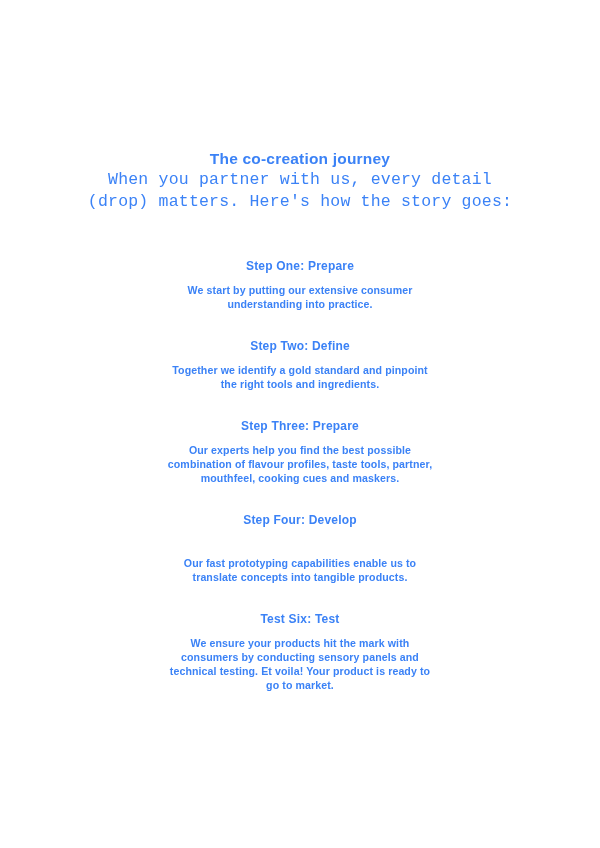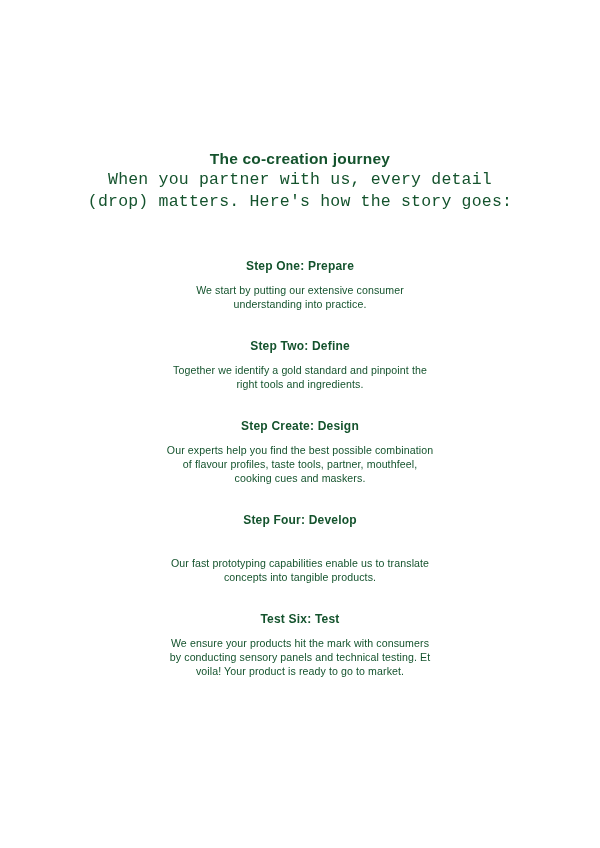--- a/index.html
+++ b/index.html
@@ -6,21 +6,21 @@
     margin: 0;
     padding: 0;
     background: #ffffff;
   }
   .page {
     position: relative;
     width: 600px;
     height: 848px;
     margin: 0 auto;
     background: #ffffff;
-    color: #14532d;
+    color: #3b82f6;
     font-family: "Liberation Sans", sans-serif;
     overflow: hidden;
   }
   .content {
     position: absolute;
     top: 148px;
     left: 0;
     width: 600px;
     text-align: center;
   }
@@ -45,21 +45,21 @@
   }
   .step-heading {
     font-size: 12px;
     font-weight: 700;
     line-height: 15px;
     margin-bottom: 9px;
     letter-spacing: 0.2px;
   }
   .step-body {
     font-size: 10.6px;
-    font-weight: 400;
+    font-weight: 700;
     line-height: 14px;
     max-width: 272px;
     margin: 0 auto;
     letter-spacing: 0.1px;
   }
 </style>
 </head>
 <body>
 
 <div class="page">
@@ -78,21 +78,21 @@
         <div class="step-heading">Step One: Prepare</div>
         <div class="step-body">We start by putting our extensive consumer understanding into practice.</div>
       </div>
 
       <div class="step">
         <div class="step-heading">Step Two: Define</div>
         <div class="step-body">Together we identify a gold standard and pinpoint the right tools and ingredients.</div>
       </div>
 
       <div class="step">
-        <div class="step-heading">Step Create: Design</div>
+        <div class="step-heading">Step Three: Prepare</div>
         <div class="step-body">Our experts help you find the best possible combination of flavour profiles, taste tools, partner, mouthfeel, cooking cues and maskers.</div>
       </div>
 
       <div class="step">
         <div class="step-heading">Step Four: Develop</div>
       </div>
 
       <div class="step">
         <div class="step-body">Our fast prototyping capabilities enable us to translate concepts into tangible products.</div>
       </div>

